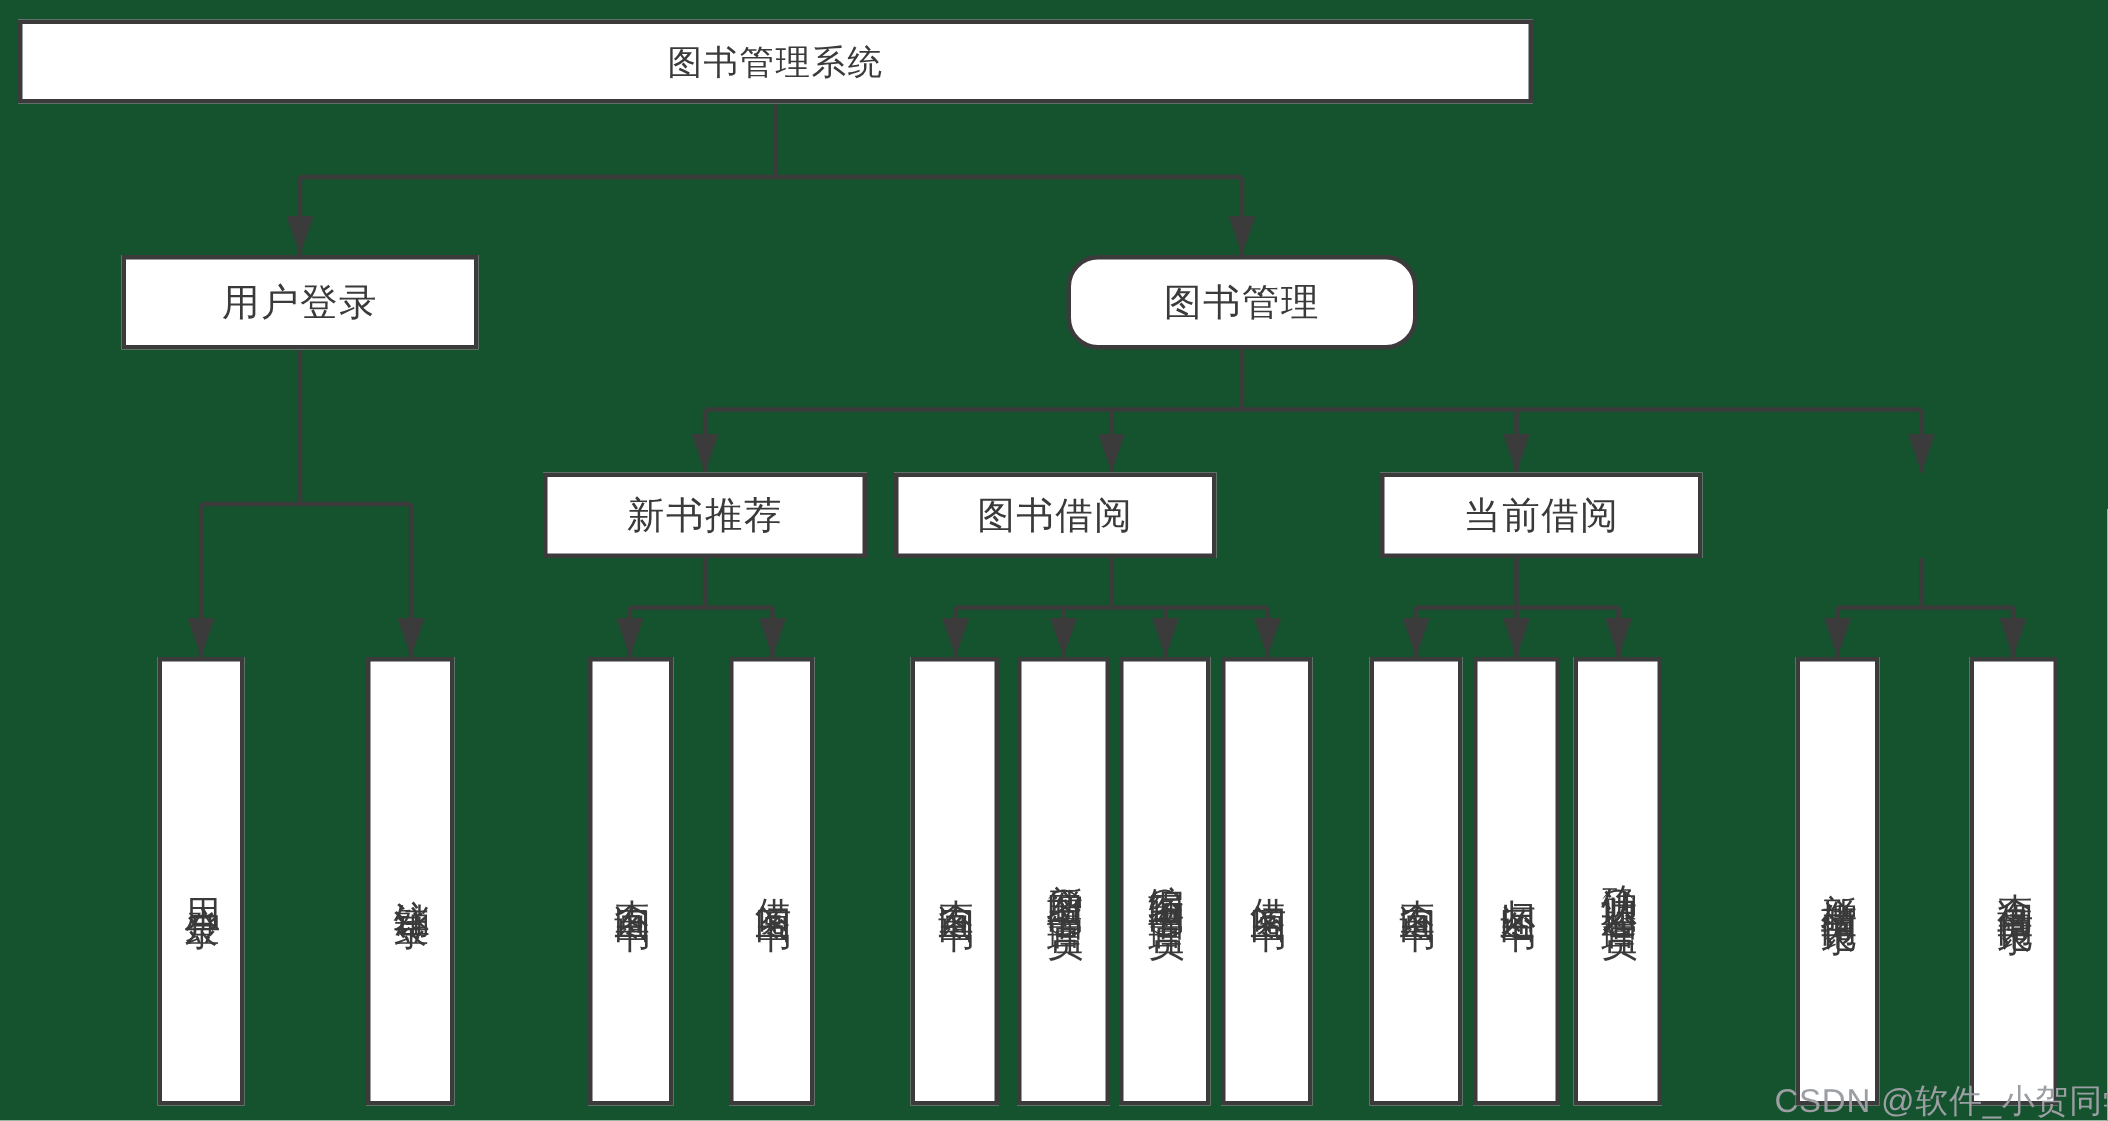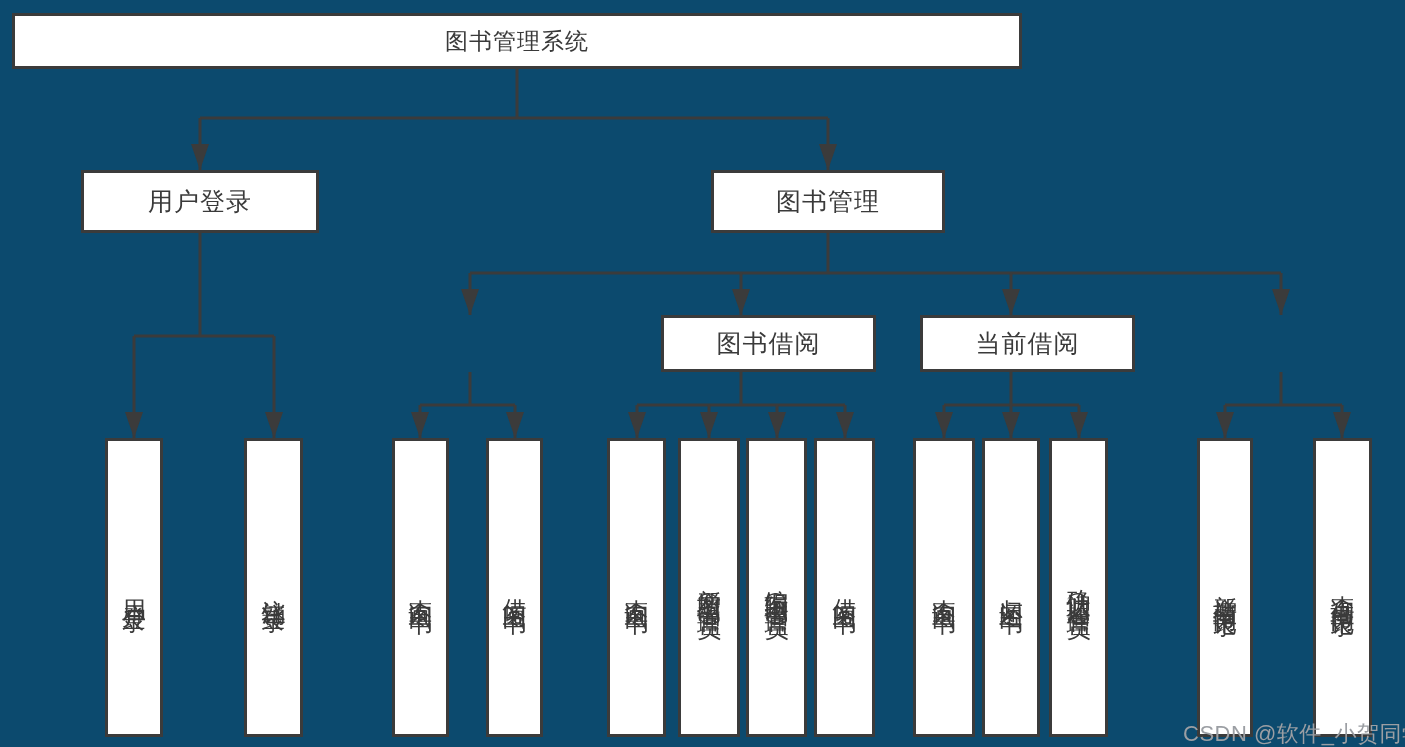--- a/index.html
+++ b/index.html
@@ -1,17 +1,17 @@
 <!DOCTYPE html>
 <html><head>
 <meta charset="utf-8">
 <style>
   html,body{margin:0;padding:0;background:#ffffff;}
   body{font-family:"Liberation Sans","DejaVu Sans",sans-serif;}
-  #canvas{position:relative;width:1405px;height:747px;background:#0c4a6e;overflow:hidden;}
+  #canvas{position:relative;width:1405px;height:747px;background:#14532d;overflow:hidden;}
   #wires{position:absolute;left:0;top:0;pointer-events:none;}
   .hbox{
     position:absolute;box-sizing:border-box;background:#ffffff;
     border:3px solid #3b3b3b;display:flex;align-items:center;justify-content:center;
     color:#3a3a3a;font-size:25px;letter-spacing:1px;white-space:nowrap;z-index:2;
   }
   .hbox.root{font-size:23px;}
   .vbox{
     position:absolute;box-sizing:border-box;background:#ffffff;
     border:3px solid #3b3b3b;display:flex;align-items:center;justify-content:center;
@@ -63,23 +63,24 @@
     <line x1="944" y1="405" x2="944" y2="438" stroke="#3b3b3b" stroke-width="3" marker-end="url(#arw)"></line>
     <line x1="1011" y1="405" x2="1011" y2="438" stroke="#3b3b3b" stroke-width="3" marker-end="url(#arw)"></line>
     <line x1="1079" y1="405" x2="1079" y2="438" stroke="#3b3b3b" stroke-width="3" marker-end="url(#arw)"></line>
     <line x1="1225" y1="405" x2="1225" y2="438" stroke="#3b3b3b" stroke-width="3" marker-end="url(#arw)"></line>
     <line x1="1342" y1="405" x2="1342" y2="438" stroke="#3b3b3b" stroke-width="3" marker-end="url(#arw)"></line>
   </svg>
 
   <div class="hbox root" style="left:12px;top:13px;width:1010px;height:56px;">图书管理系统</div>
 
   <div class="hbox" style="left:81px;top:170px;width:238px;height:63px;">用户登录</div>
-  <div class="hbox" style="left:711px;top:170px;width:234px;height:63px;">图书管理</div>
+  <div class="hbox" style="left:711px;top:170px;width:234px;height:63px;border-radius:21px;">图书管理</div>
 
-  <div class="hbox" style="left:661px;top:315px;width:215px;height:57px;">图书借阅</div>
+  <div class="hbox" style="left:362px;top:315px;width:216px;height:57px;">新书推荐</div>
+  <div class="hbox" style="left:596px;top:315px;width:215px;height:57px;">图书借阅</div>
   <div class="hbox" style="left:904px;top:315px;width:215px;height:57px;margin-left:16px;">当前借阅</div>
 
   <div class="vbox" style="left:105px;top:438px;width:58px;height:299px;">
     <span>用户登录</span>
   </div>
   <div class="vbox" style="left:244px;top:438px;width:59px;height:299px;">
     <span>注销登录</span>
   </div>
 
   <div class="vbox" style="left:392px;top:438px;width:57px;height:299px;">

